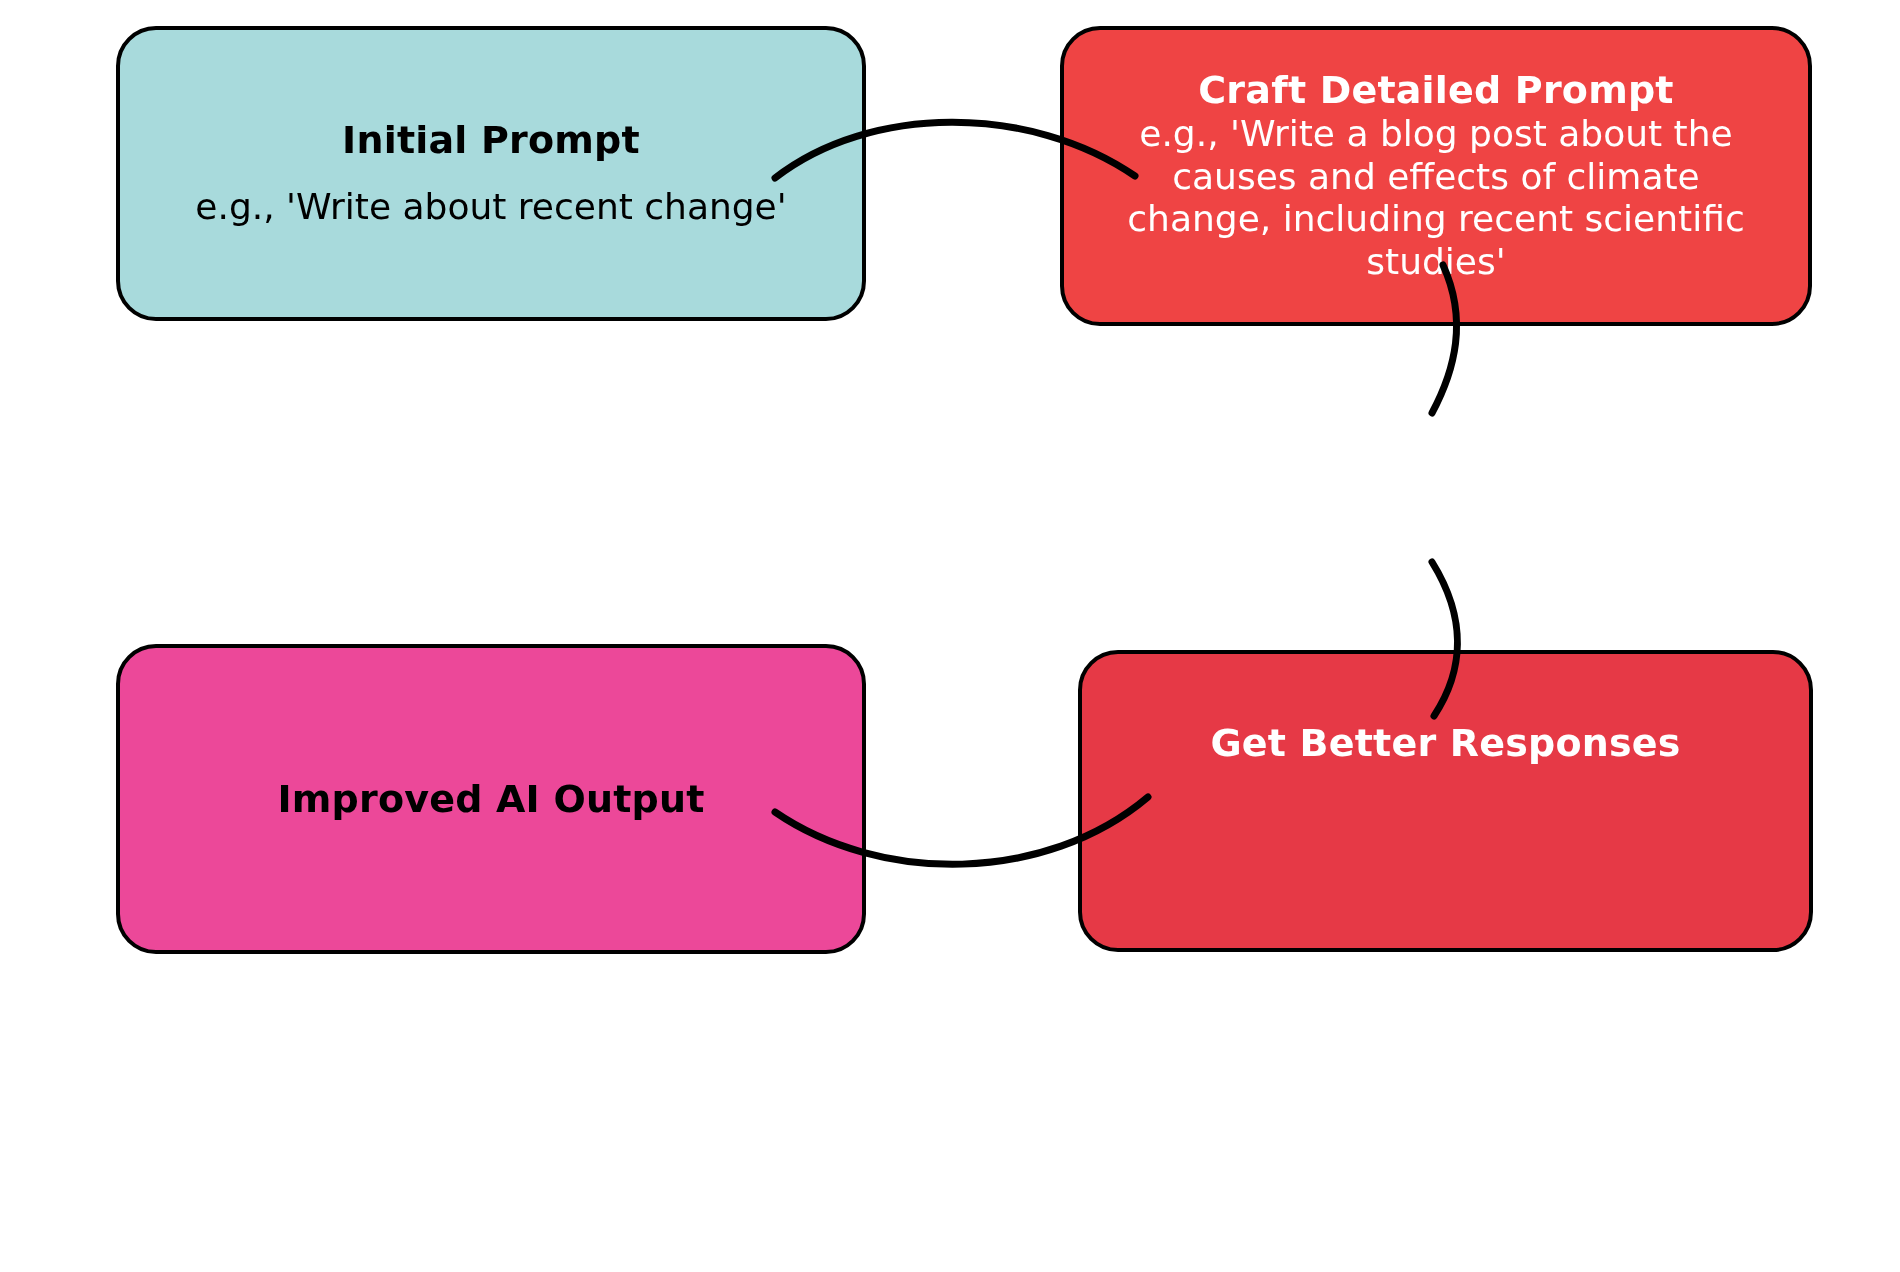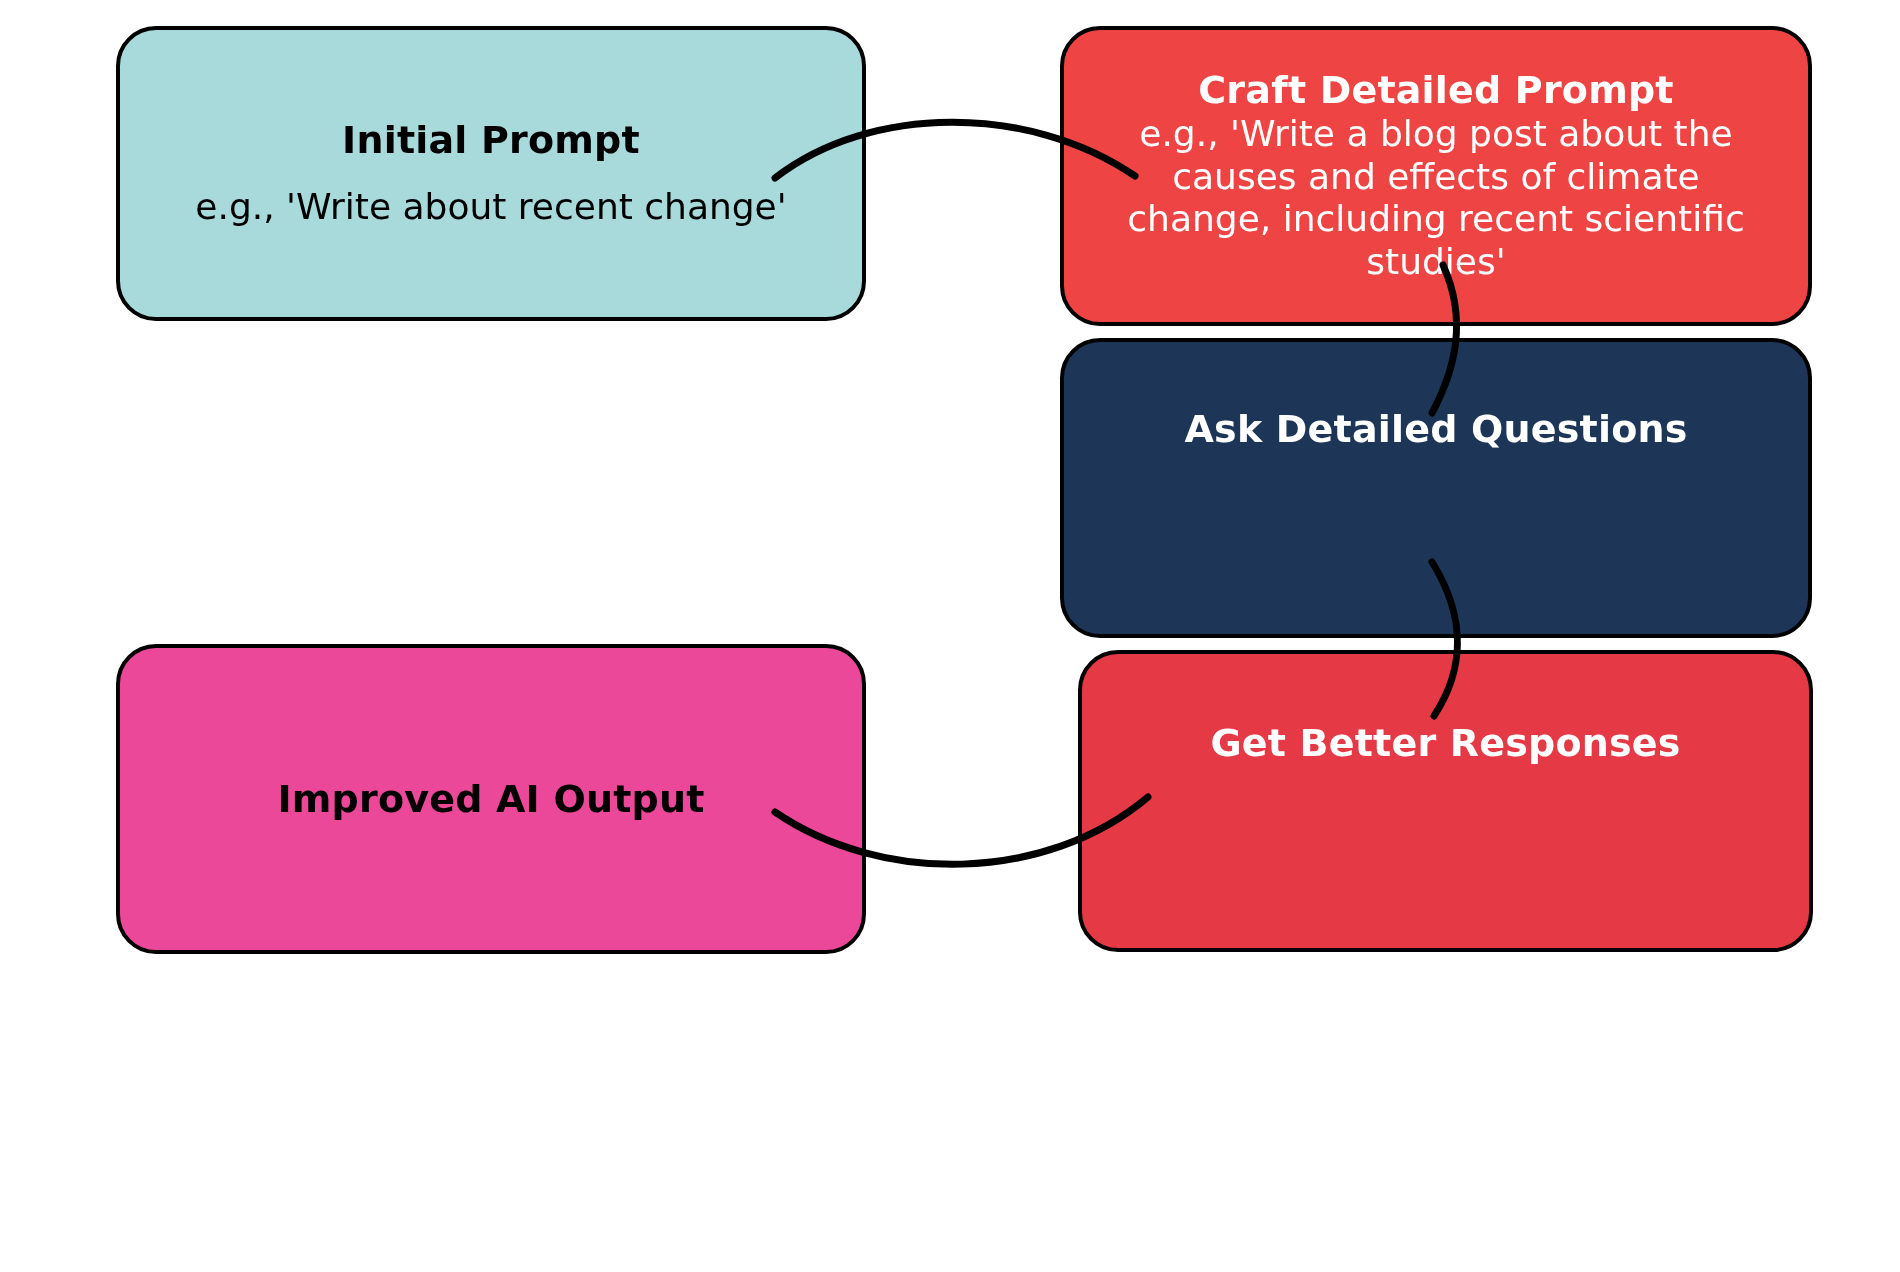--- a/index.html
+++ b/index.html
@@ -93,23 +93,20 @@
   <div class="node" id="node-initial-prompt" style="background:#A8DADC;color:#000000;">
     <div class="node-title">Initial Prompt</div>
     <div class="node-sub">e.g., 'Write about recent change'</div>
   </div>
 
   <div class="node raise" id="node-craft-detailed-prompt" style="background:#ef4444;color:#FFFFFF;">
     <div class="node-title">Craft Detailed Prompt</div>
     <div class="node-sub">e.g., 'Write a blog post about the causes and effects of climate change, including recent scientific studies'</div>
   </div>
 
-  <div class="node" id="node-ask-detailed-questions" style="background:#1D3557;color:#FFFFFF;">
-    <div class="node-title" style="margin-bottom:118px;">Ask Detailed Questions</div>
-  </div>
 
   <div class="node" id="node-get-better-responses" style="background:#E63946;color:#FFFFFF;">
     <div class="node-title" style="margin-bottom:116px;">Get Better Responses</div>
   </div>
 
   <div class="node" id="node-improved-ai-output" style="background:#ec4899;color:#000000;">
     <div class="node-title">Improved AI Output</div>
   </div>
 
 </div>

